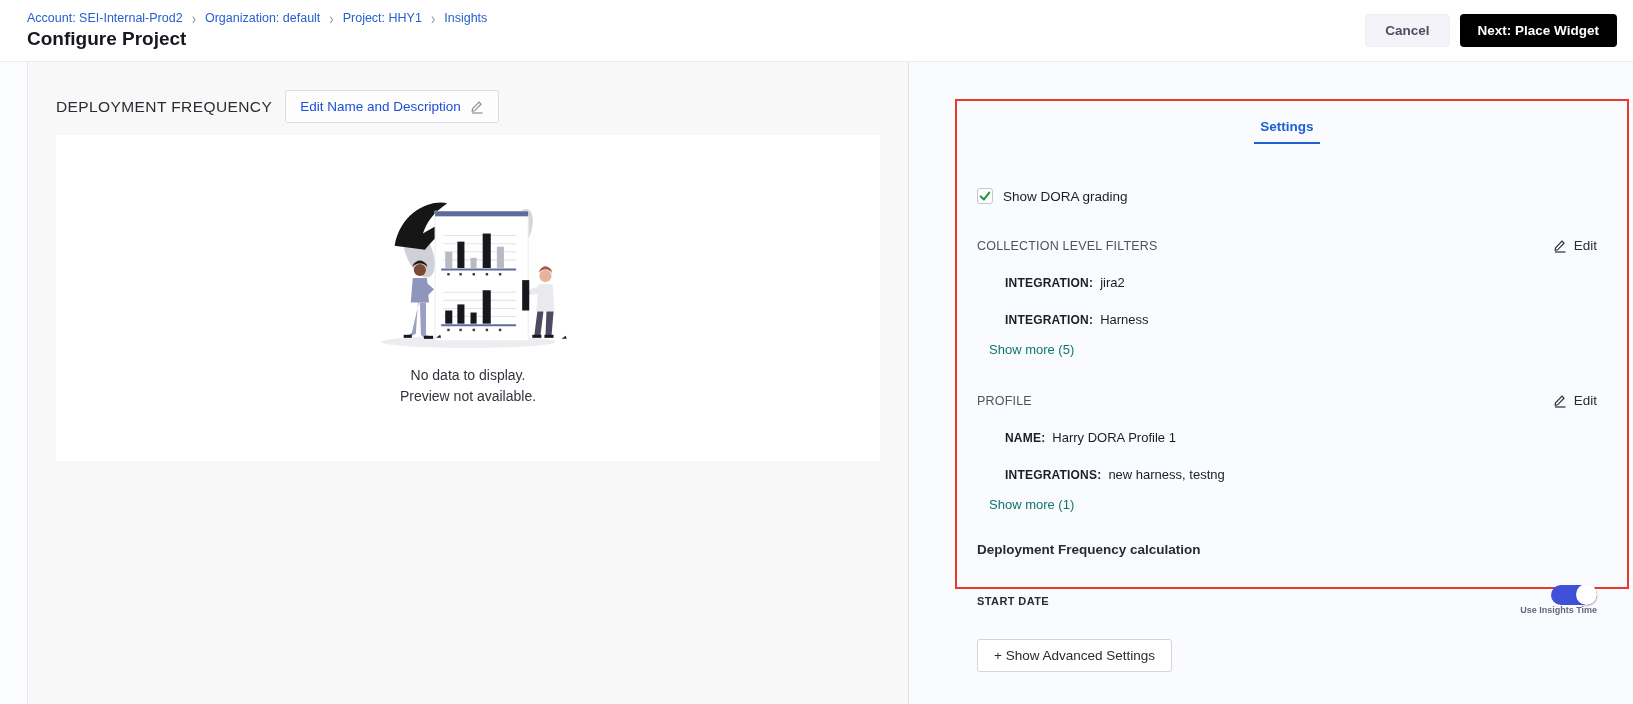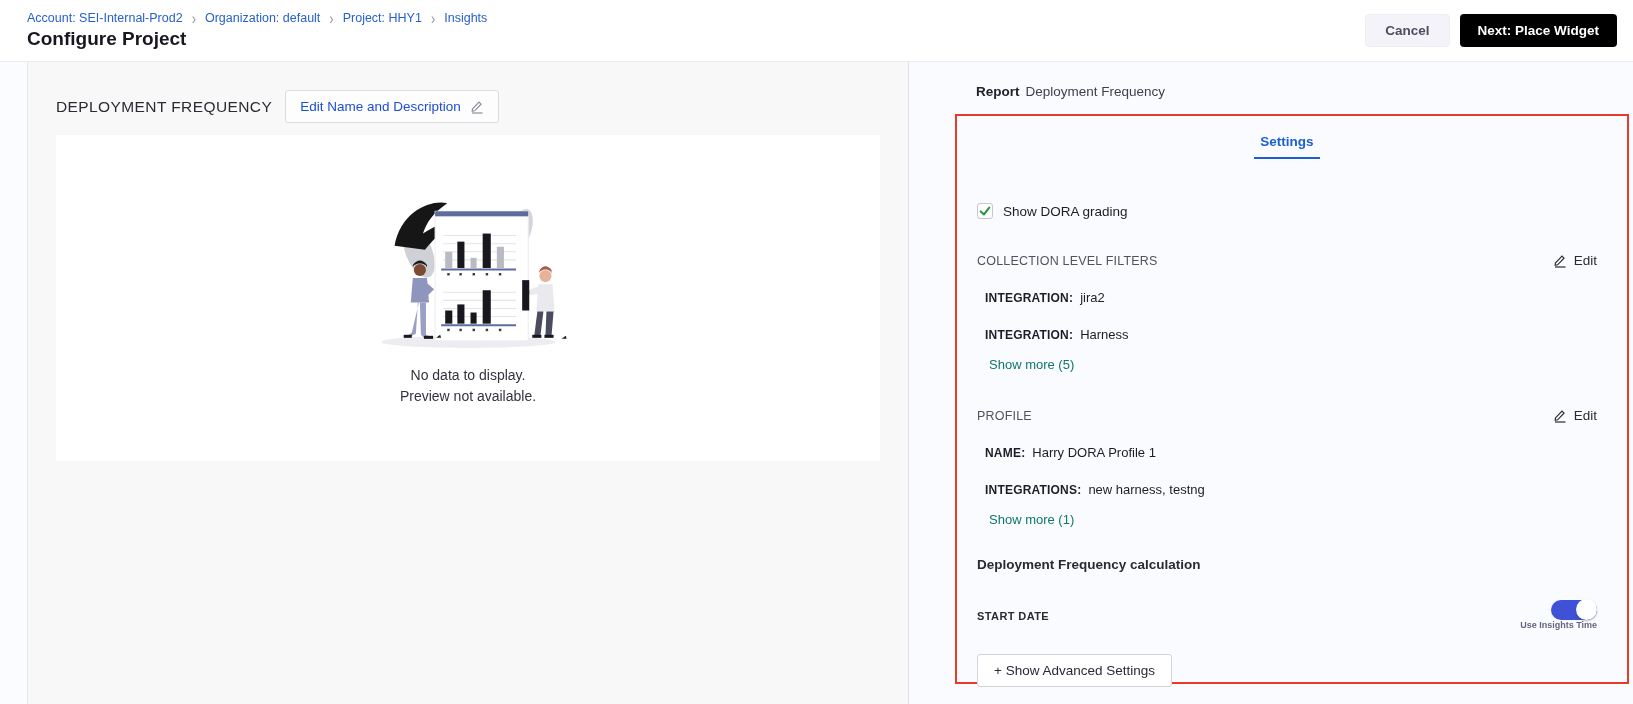--- a/index.html
+++ b/index.html
@@ -43,41 +43,41 @@
     display:flex; flex-direction:column; align-items:center; justify-content:center;
   }
   .nodata-text { font-size:14px; color:#33333d; text-align:center; line-height:21px; margin-top:14px; }
 
   
   .report-line { padding-left:67px; font-size:13.5px; display:flex; gap:6px; }
   .report-label { font-weight:700; color:#22222c; }
   .report-value { color:#40404c; }
 
   .settings-box {
-    margin:15px 4px 0 46px; height:570px;
+    margin:15px 4px 0 46px; height:490px;
     border:2px solid #e8392a; padding:16px 30px 0 20px;
   }
   .tabbar { text-align:center; }
   .tab {
     display:inline-block; color:#1b5fd1; font-weight:700; font-size:13.5px;
     padding:0 6px 8px 6px; border-bottom:2px solid #1b5fd1; cursor:pointer;
   }
 
   .check-row { display:flex; align-items:center; gap:10px; margin-top:44px; cursor:pointer; }
   .checkbox {
     width:16px; height:16px; background:#fff; border:1px solid #c6c6d2; border-radius:3px;
     display:flex; align-items:center; justify-content:center;
   }
   .check-label { font-size:13.5px; color:#1d1d28; }
 
   .section-head { display:flex; align-items:center; justify-content:space-between; margin-top:34px; }
   .section-title { font-size:12.5px; color:#52525f; letter-spacing:.2px; }
   .edit-link { display:flex; align-items:center; gap:7px; color:#2b2b36; font-size:13.5px; cursor:pointer; }
 
-  .kv-row { margin:22px 0 0 8px; font-size:13px; color:#1d1d28; display:flex; gap:7px; align-items:center; }
+  .kv-row { margin:22px 0 0 28px; font-size:13px; color:#1d1d28; display:flex; gap:7px; align-items:center; }
   .kv-label { font-size:12px; font-weight:700; letter-spacing:.2px; }
   .show-more { margin:15px 0 0 12px; font-size:13px; color:#0f766e; cursor:pointer; }
 
   .calc-title { margin-top:30px; font-size:13.5px; font-weight:700; color:#2a2a34; }
 
   .startdate-row { margin-top:28px; display:flex; justify-content:space-between; align-items:flex-start; }
   .startdate-label { font-size:11px; font-weight:700; color:#2a2a34; letter-spacing:.4px; padding-top:10px; }
   .toggle-wrap { display:flex; flex-direction:column; align-items:flex-end; }
   .toggle { width:46px; height:20px; background:#3f51d6; border-radius:10px; position:relative; cursor:pointer; }
   .toggle .knob {
@@ -208,24 +208,20 @@
       </svg>
       </span>
       <div class="nodata-text">
         <div>No data to display.</div>
         <div>Preview not available.</div>
       </div>
     </div>
   </div>
 
   <div class="right-panel">
-    <div class="report-line">
-      <span class="report-label">Report</span>
-      <span class="report-value">Deployment Frequency</span>
-    </div>
 
     <div class="settings-box">
       <div class="tabbar">
         <span class="tab">Settings</span>
       </div>
 
       <div class="check-row">
         <span class="checkbox">
           <span>
             <svg width="12" height="12" viewBox="0 0 14 14" fill="none" stroke="#27953b" stroke-width="2.4" stroke-linecap="round" stroke-linejoin="round">

